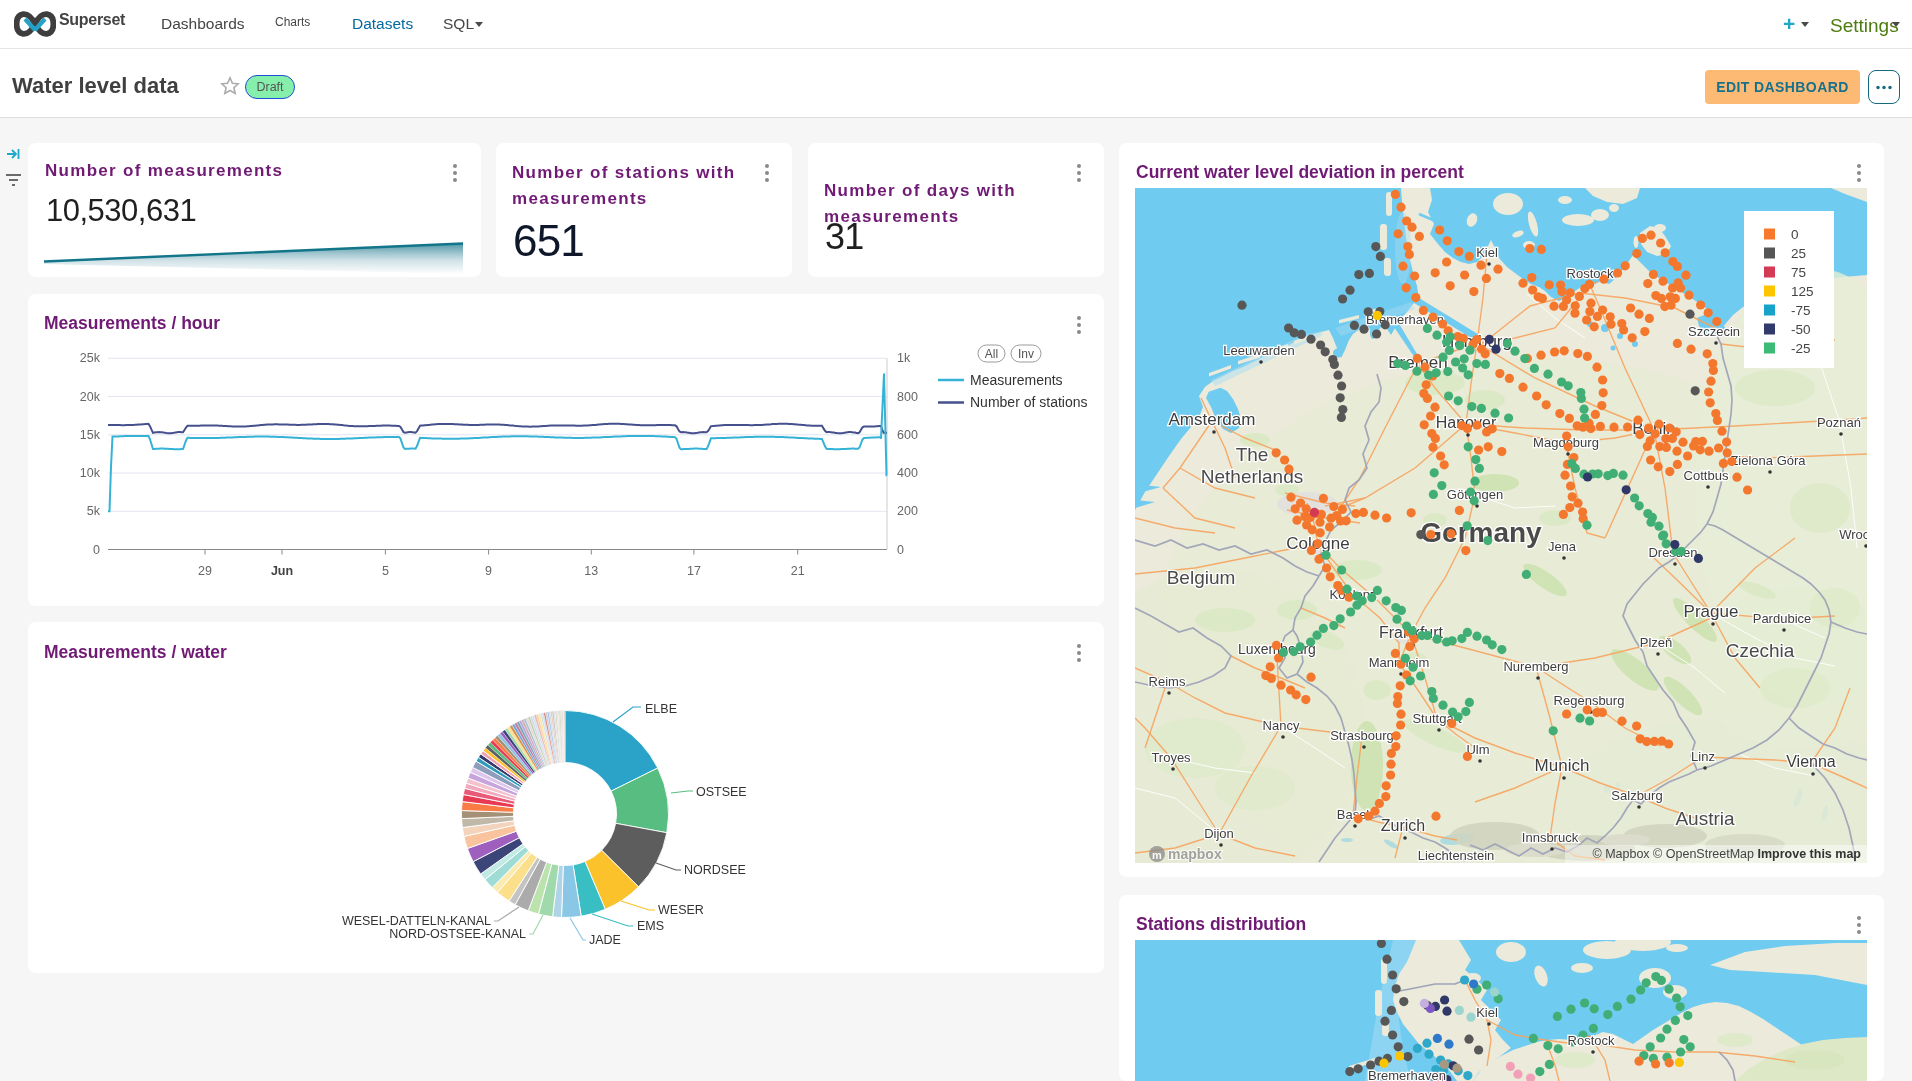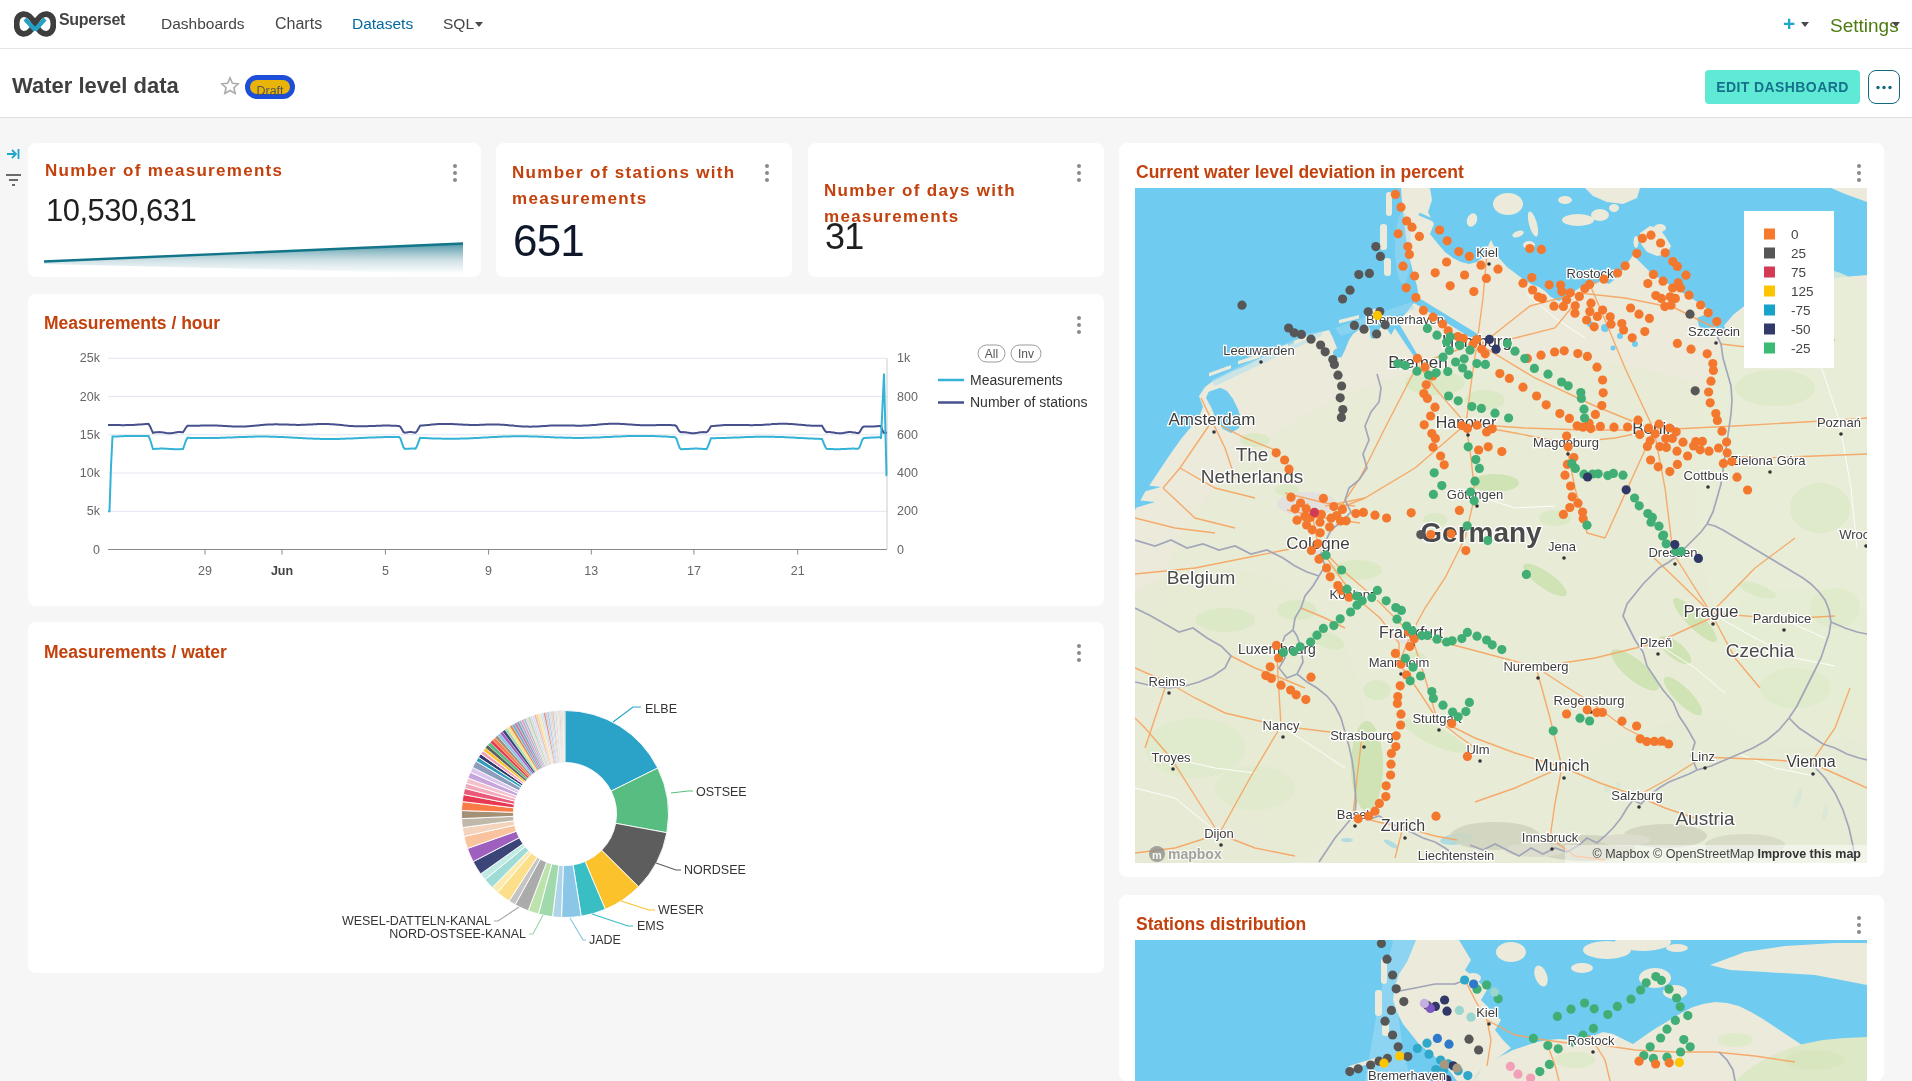--- a/index.html
+++ b/index.html
@@ -1,55 +1,55 @@
 <!DOCTYPE html>
 <html><head><meta charset="utf-8">
 <style>
 *{margin:0;padding:0;box-sizing:border-box}
 html,body{width:1912px;height:1081px;overflow:hidden;background:#F6F6F6;font-family:"Liberation Sans",sans-serif;position:relative}
 .abs{position:absolute}
 .card{position:absolute;background:#fff;border-radius:8px}
-.ctitle{position:absolute;font-weight:bold;color:#c2410c;font-size:17.5px;letter-spacing:0}
+.ctitle{position:absolute;font-weight:bold;color:#701a75;font-size:17.5px;letter-spacing:0}
 .kebab{position:absolute;width:4px}
 .kebab i{display:block;width:4px;height:4px;border-radius:50%;background:#898989;margin-bottom:3px}
 svg{display:block}
 </style></head>
 <body>
 
 <div class="abs" style="left:0;top:0;width:1912px;height:49px;background:#fff;border-bottom:1px solid #E5E5E5">
  <svg class="abs" style="left:14px;top:9px" width="42" height="30" viewBox="0 0 42 30">
   <path d="M21 15 C17.5 8 13.5 4.8 9.2 5.2 C4.3 5.9 2.6 9.8 2.6 15 C2.6 20.2 4.3 24.1 9.2 24.8 C13.5 25.2 17.5 22 21 15 C24.5 8 28.5 4.8 32.8 5.2 C37.7 5.9 39.4 9.8 39.4 15 C39.4 20.2 37.7 24.1 32.8 24.8 C28.5 25.2 24.5 22 21 15 Z" fill="none" stroke="#3E3E3E" stroke-width="5.8" stroke-linejoin="round"></path>
   <path d="M12.5 8.5 L23.5 20.2 L19.5 22.5 L9.5 11.5 Z" fill="#23A1C7"></path>
   <path d="M29.5 8.5 L18.5 20.2 L22.5 22.5 L32.5 11.5 Z" fill="#23A1C7"></path>
  </svg>
  <div class="abs" style="left:59px;top:11px;font-size:16px;font-weight:bold;color:#434343;letter-spacing:-0.3px">Superset</div>
  <div class="abs" style="left:161px;top:15px;font-size:15.5px;color:#454545">Dashboards</div>
- <div class="abs" style="left:275px;top:15px;font-size:16px;color:#454545">Charts</div>
+ <div class="abs" style="left:275px;top:15px;font-size:12px;color:#454545">Charts</div>
  <div class="abs" style="left:352px;top:15px;font-size:15.5px;color:#0369a1">Datasets</div>
  <div class="abs" style="left:443px;top:15px;font-size:15.5px;color:#454545">SQL</div>
  <svg class="abs" style="left:474px;top:21px" width="10" height="8">
       <path d="M1 1 L5 6 L9 1 Z" fill="#4a4a4a"></path>
     </svg>
  <div class="abs" style="left:1783px;top:12px;font-size:21px;color:#20A7C9;font-weight:bold">+</div>
  <svg class="abs" style="left:1800px;top:21px" width="10" height="8">
       <path d="M1 1 L5 6 L9 1 Z" fill="#4a4a4a"></path>
     </svg>
  <div class="abs" style="left:1830px;top:15px;font-size:19px;color:#4d7c0f">Settings</div>
  <svg class="abs" style="left:1891px;top:21px" width="10" height="8">
       <path d="M1 1 L5 6 L9 1 Z" fill="#4a4a4a"></path>
     </svg>
 </div>
 
 <div class="abs" style="left:0;top:49px;width:1912px;height:69px;background:#fff;border-bottom:1px solid #DFDFDF"></div>
 <div class="abs" style="left:12px;top:73px;font-size:22px;font-weight:bold;color:#404040;letter-spacing:0px">Water level data</div>
 <svg class="abs" style="left:220px;top:76px" width="20" height="20" viewBox="0 0 20 20">
     <path d="M10 1.8 L12.4 7.2 L18.3 7.8 L13.9 11.7 L15.2 17.5 L10 14.5 L4.8 17.5 L6.1 11.7 L1.7 7.8 L7.6 7.2 Z" fill="none" stroke="#ABABAB" stroke-width="1.6"></path>
   </svg>
-<div class="abs" style="left:245px;top:75px;width:50px;height:24px;background:#eab308;border:5px solid #1d4ed8;border-radius:12px;font-size:12.5px;color:#555;text-align:center;line-height:22px">Draft</div>
-<div class="abs" style="left:1705px;top:70px;width:155px;height:34px;background:#5eead4;border-radius:4px;color:#16718C;font-size:14px;font-weight:bold;text-align:center;line-height:34px;letter-spacing:.4px">EDIT DASHBOARD</div>
+<div class="abs" style="left:245px;top:75px;width:50px;height:24px;background:#86efac;border:1px solid #1d4ed8;border-radius:12px;font-size:12.5px;color:#555;text-align:center;line-height:22px">Draft</div>
+<div class="abs" style="left:1705px;top:70px;width:155px;height:34px;background:#fdba74;border-radius:4px;color:#16718C;font-size:14px;font-weight:bold;text-align:center;line-height:34px;letter-spacing:.4px">EDIT DASHBOARD</div>
 <div class="abs" style="left:1868px;top:70px;width:32px;height:34px;background:#fff;border:1.5px solid #13697F;border-radius:8px">
  <svg class="abs" style="left:6px;top:14px" width="18" height="5">
       <circle cx="3" cy="2.5" r="1.7" fill="#13697F"></circle>
       <circle cx="9" cy="2.5" r="1.7" fill="#13697F"></circle>
       <circle cx="15" cy="2.5" r="1.7" fill="#13697F"></circle>
     </svg>
 </div>
 <svg class="abs" style="left:6px;top:147px" width="14" height="14" viewBox="0 0 14 14">
     <path d="M1 7 L10 7 M6 3 L10 7 L6 11" stroke="#20A7C9" stroke-width="1.8" fill="none"></path>
     <path d="M12.5 2 L12.5 12" stroke="#20A7C9" stroke-width="1.8"></path>

